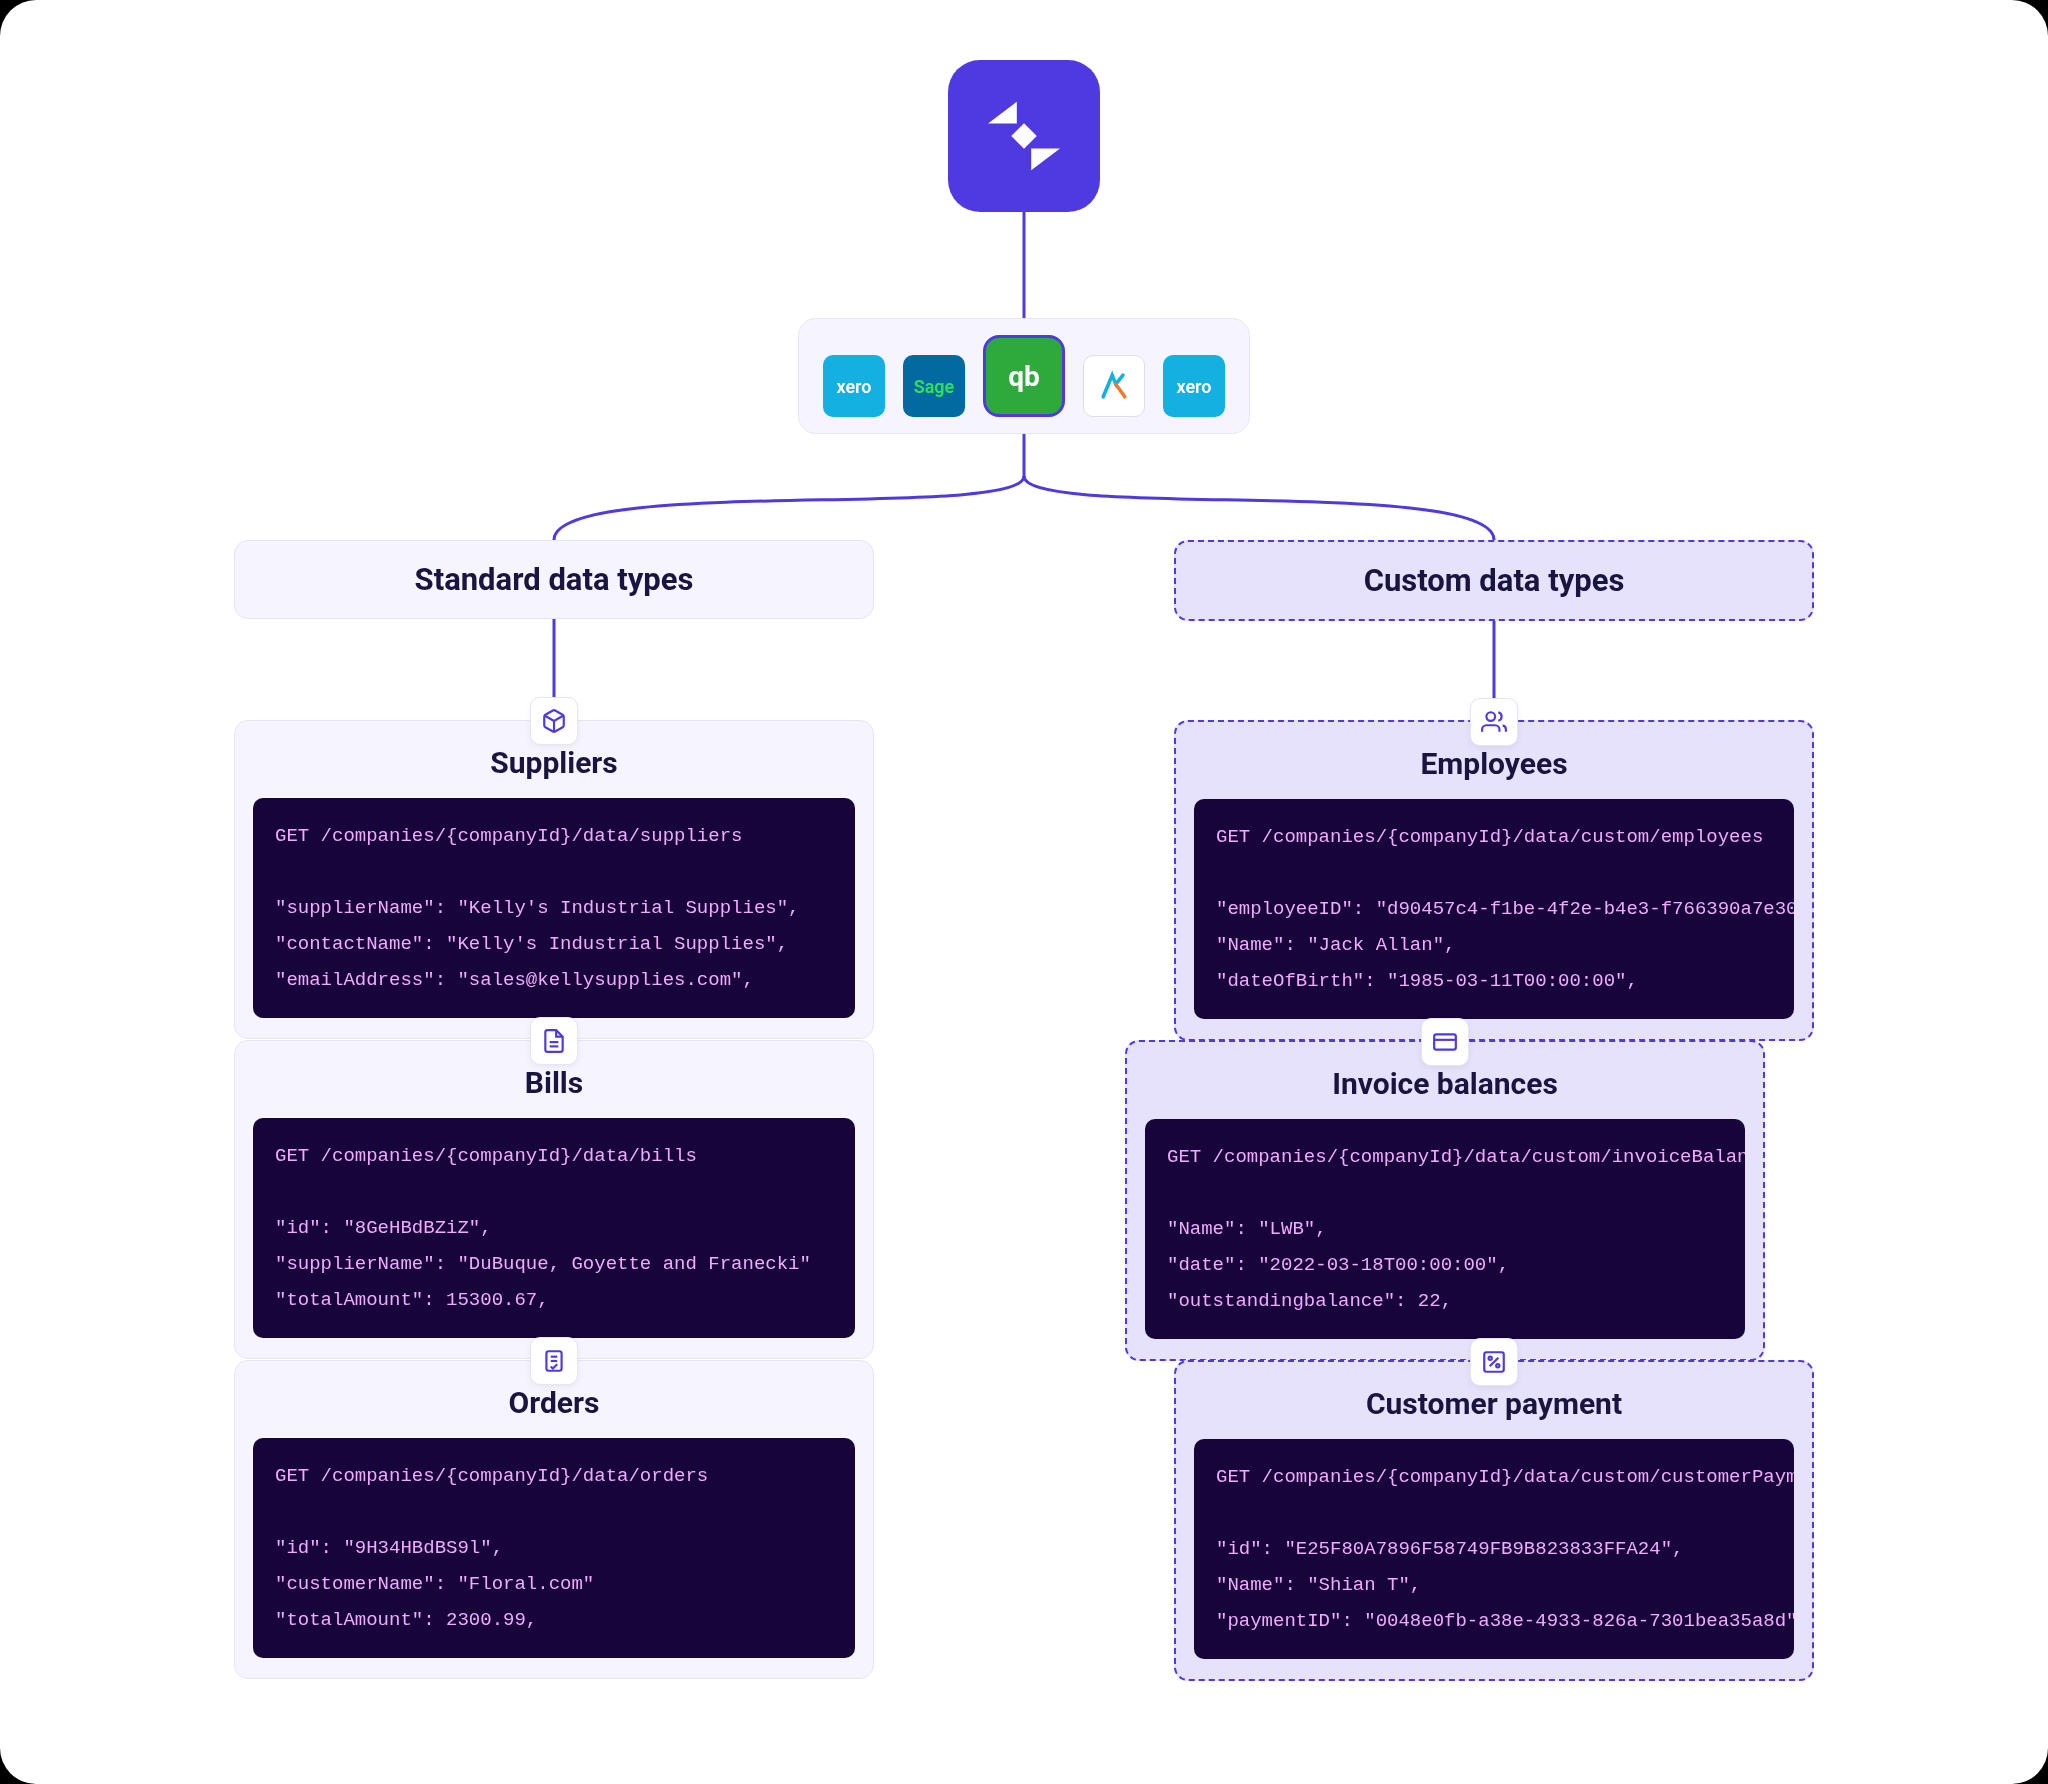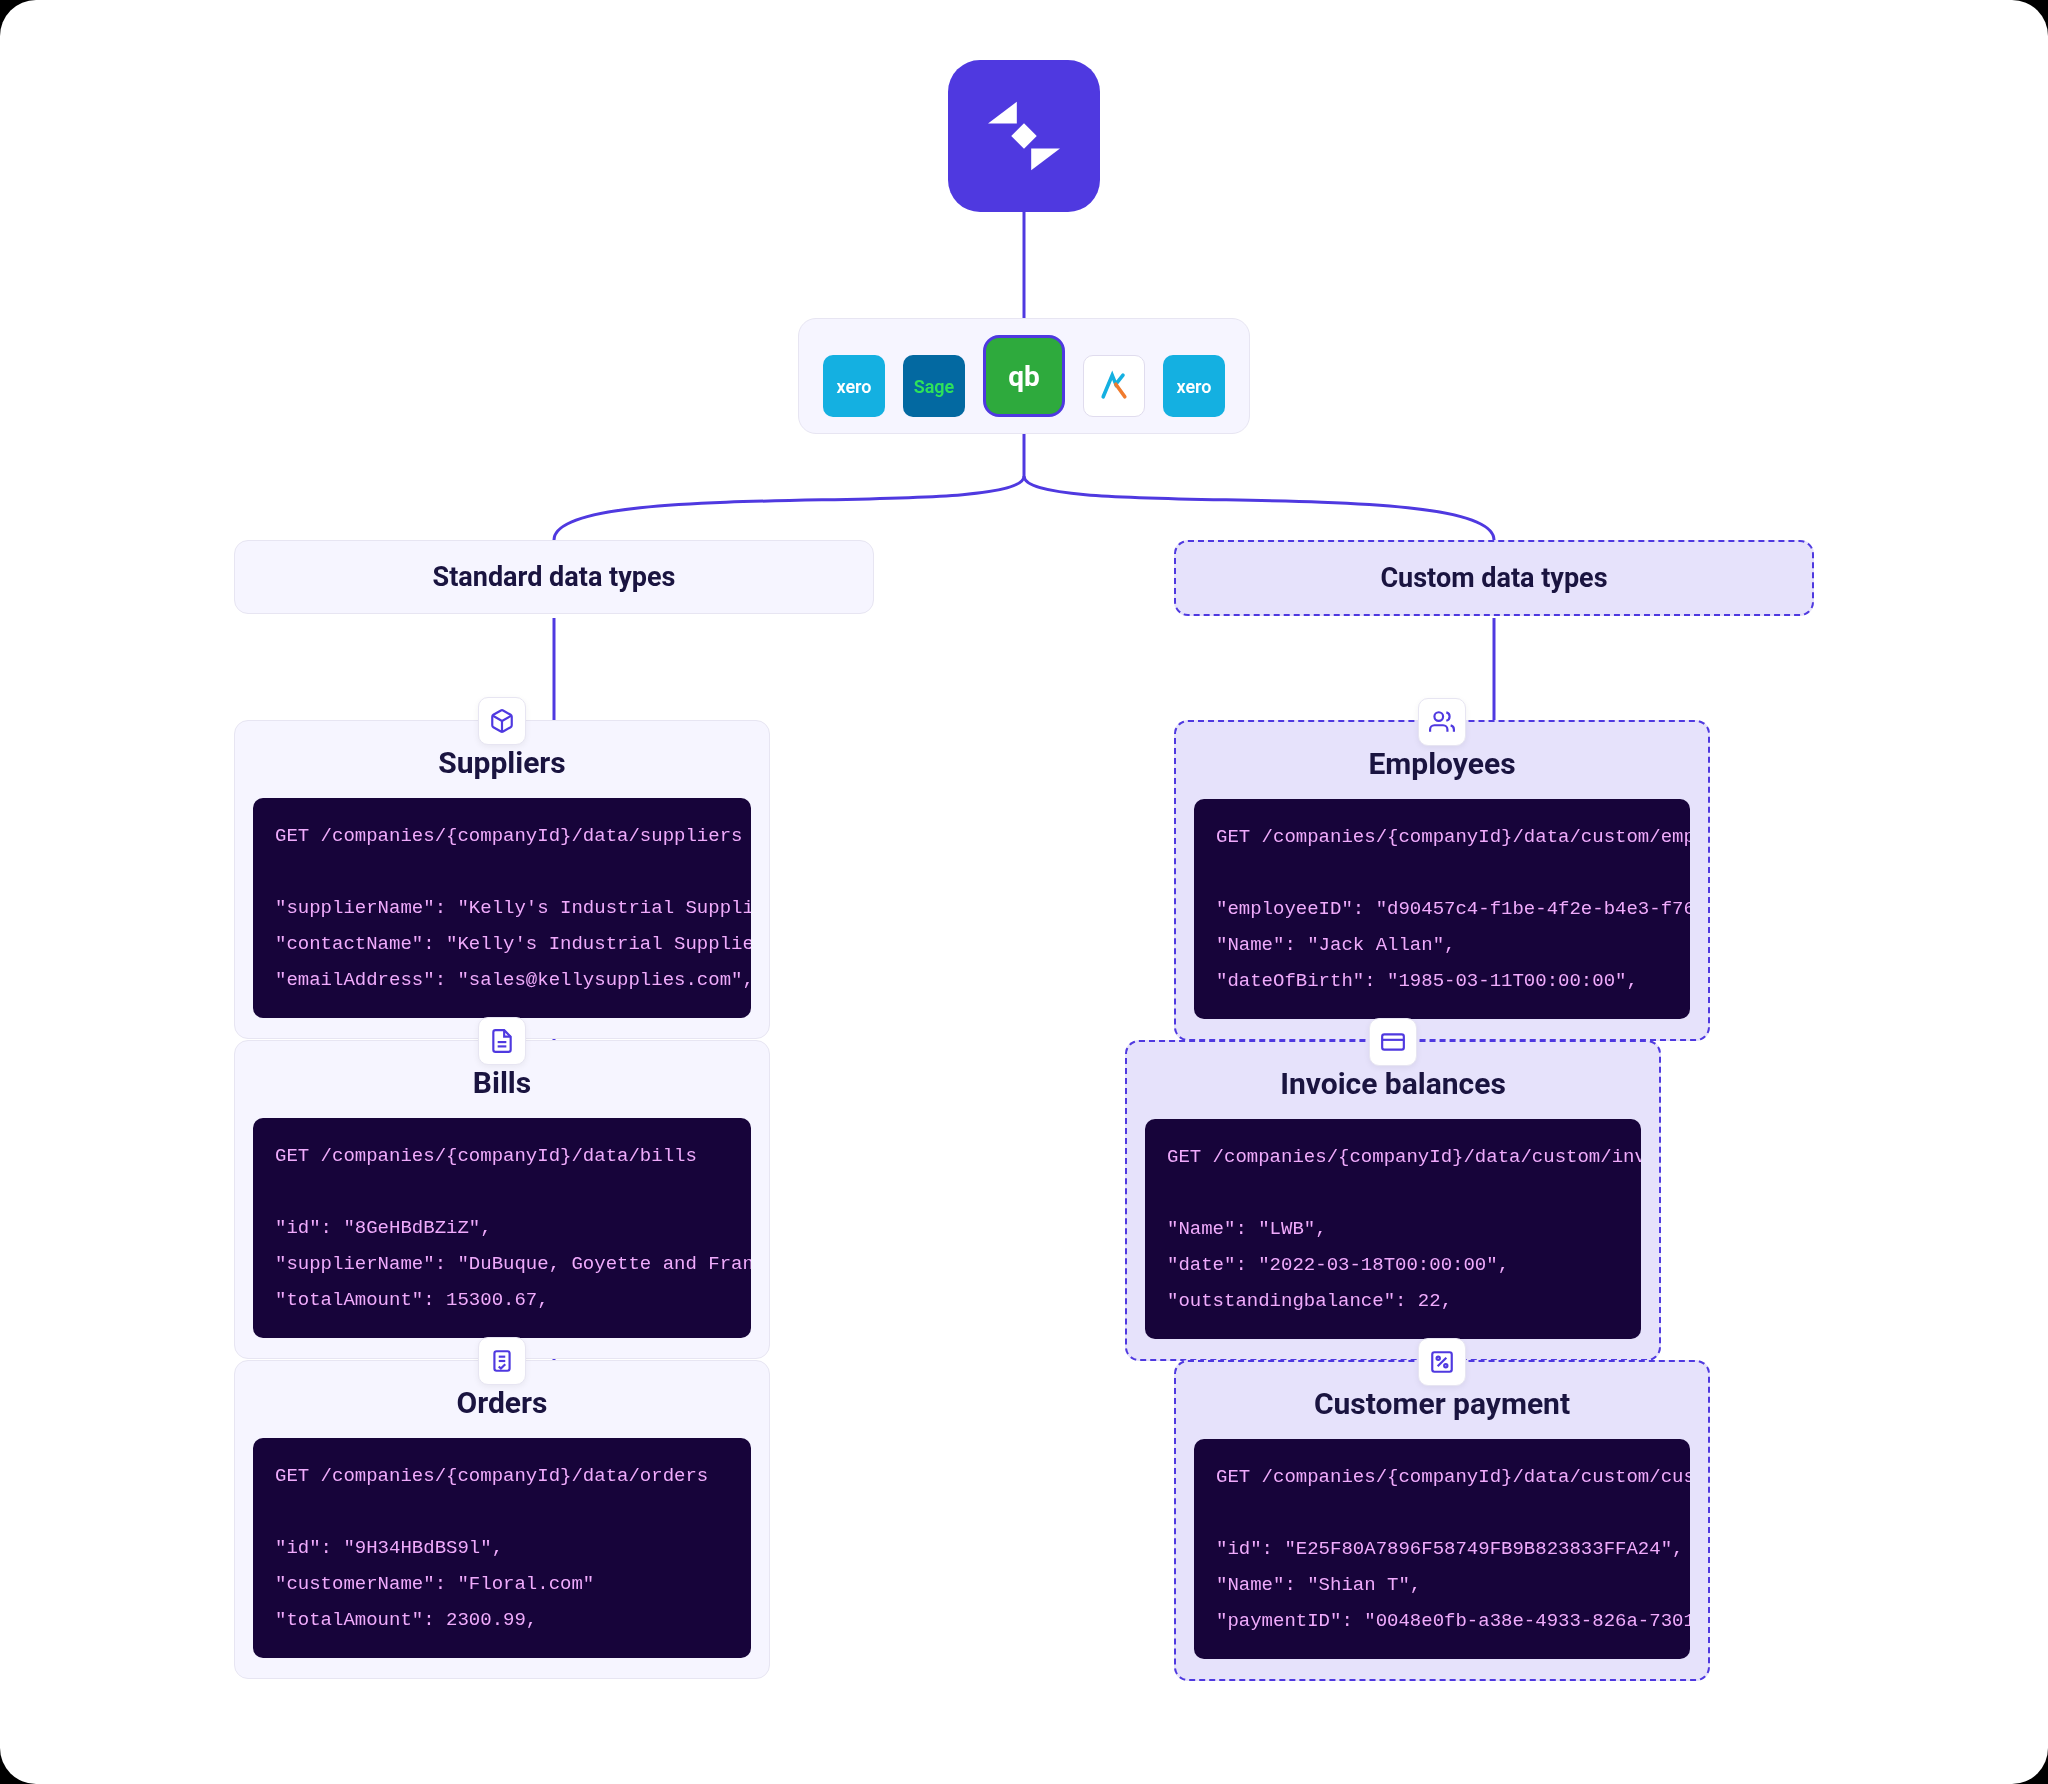--- a/index.html
+++ b/index.html
@@ -86,40 +86,40 @@
   .tile.sage { background: #0369a1; color: #2ee25a; }
   .tile.freeagent { background: #fff; border:1px solid #e0dcee; }
   .tile.freeagent svg { width: 36px; height: 36px; }
   
   .section-header {
     position: absolute;
     width: 640px;
     padding: 20px 0;
     text-align: center;
     border-radius: 14px;
-    font-size: 27px;
+    font-size: 31px;
     font-weight: 700;
     color: var(--text-dark);
   }
   .section-header.standard {
     left: 234px;
     top: 540px;
     background: var(--purple-ultralight);
     border: 1px solid var(--gray-border);
   }
   .section-header.custom {
     left: 1174px;
     top: 540px;
     background: var(--purple-light);
     border: 2px dashed var(--purple);
   }
   
   .card {
     position: absolute;
-    width: 536px;
+    width: 640px;
     border-radius: 14px;
     padding: 18px 18px 20px 18px;
   }
   .card.standard {
     background: var(--purple-ultralight);
     border: 1px solid var(--gray-border);
   }
   .card.custom {
     background: var(--purple-light);
     border: 2px dashed var(--purple);

